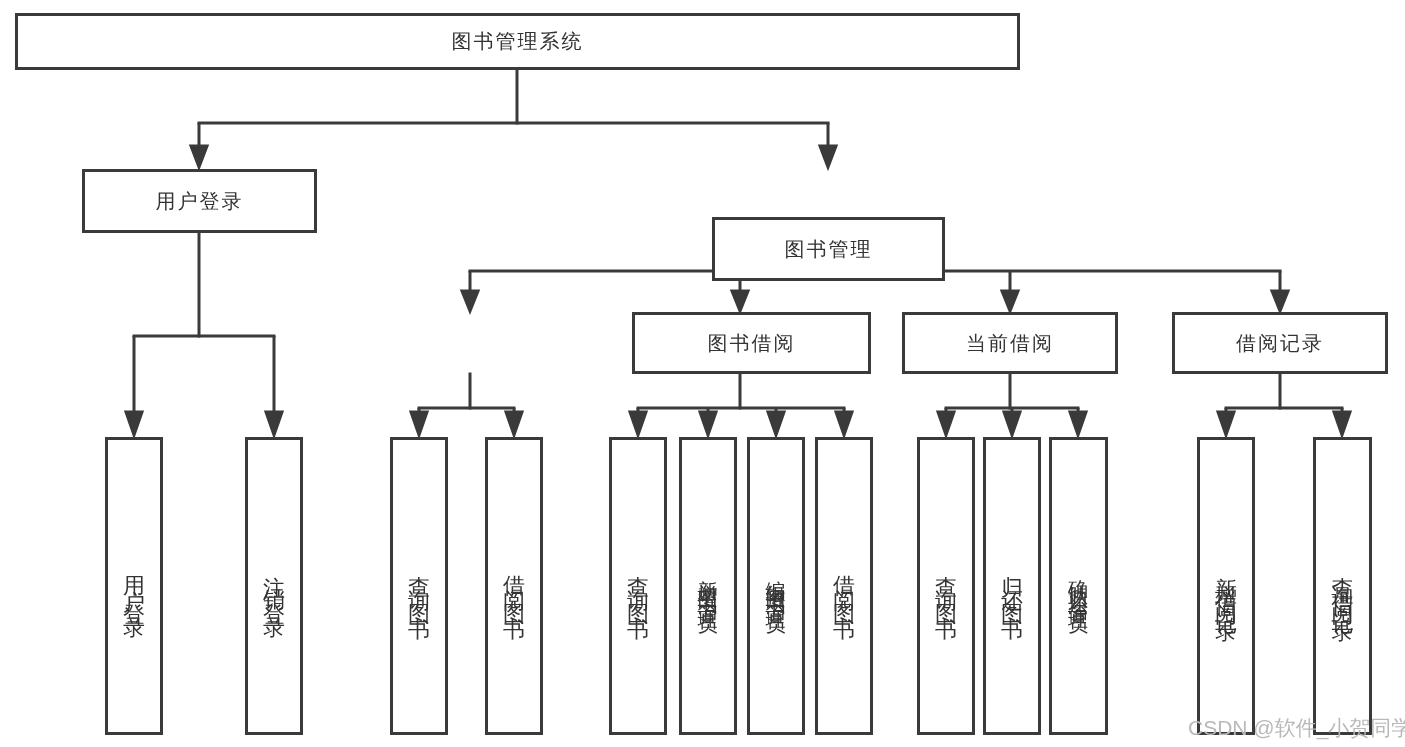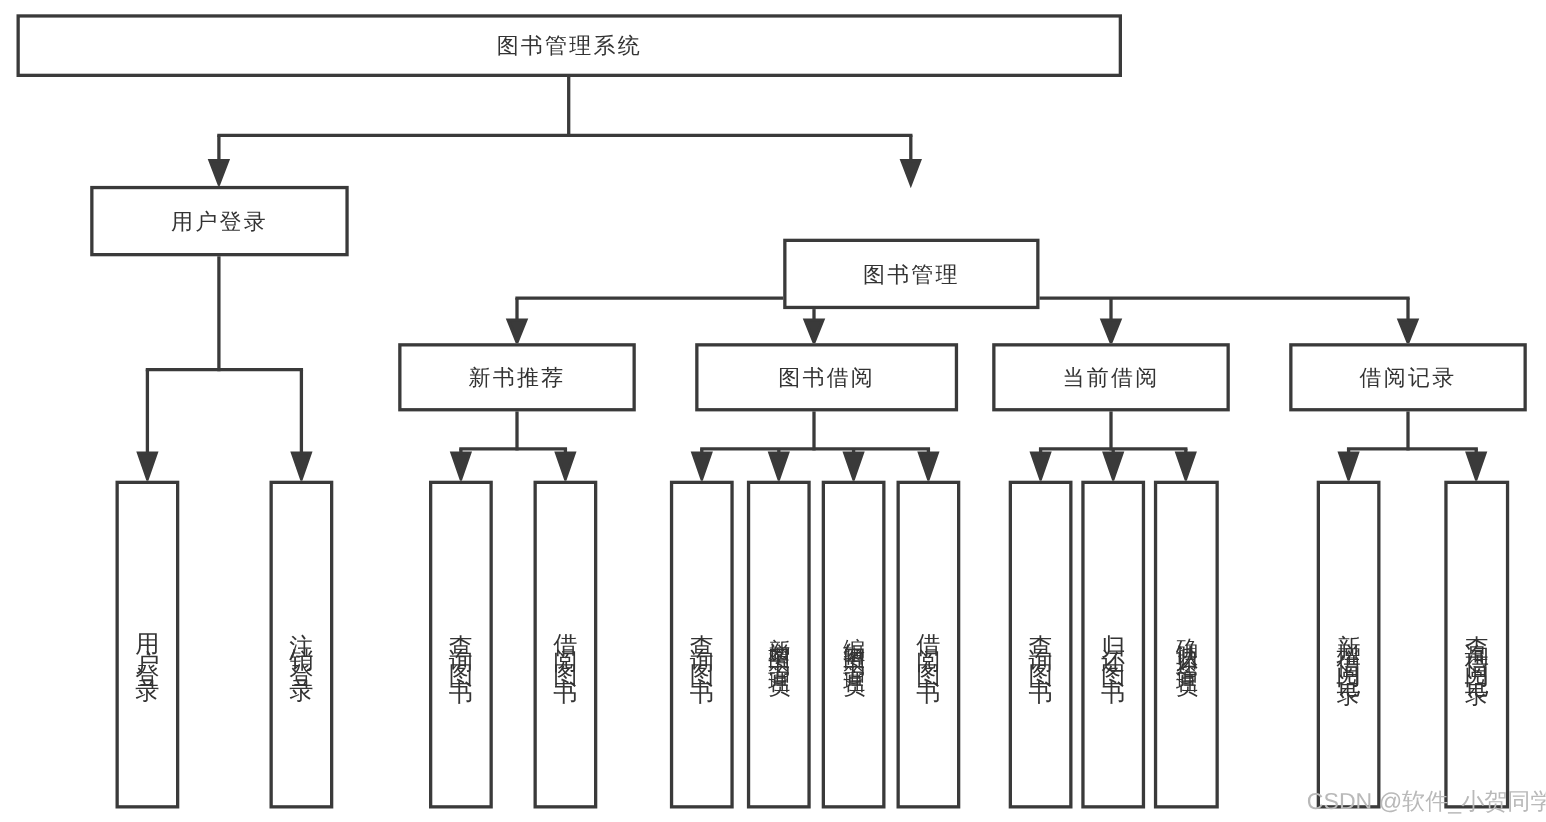--- a/index.html
+++ b/index.html
@@ -98,23 +98,20 @@
     <span class="hlabel">图书管理系统</span>
   </div>
 
   <div class="node" style="left:82px; top:169px; width:235px; height:64px;">
     <span class="hlabel">用户登录</span>
   </div>
   <div class="node" style="left:712px; top:169px; width:233px; height:64px;margin-top:48px;">
     <span class="hlabel">图书管理</span>
   </div>
 
-  <div class="node" style="left:362px; top:312px; width:216px; height:62px;">
-    <span class="hlabel">新书推荐</span>
-  </div>
   <div class="node" style="left:632px; top:312px; width:239px; height:62px;">
     <span class="hlabel">图书借阅</span>
   </div>
   <div class="node" style="left:902px; top:312px; width:216px; height:62px;">
     <span class="hlabel">当前借阅</span>
   </div>
   <div class="node" style="left:1172px; top:312px; width:216px; height:62px;">
     <span class="hlabel">借阅记录</span>
   </div>
 

